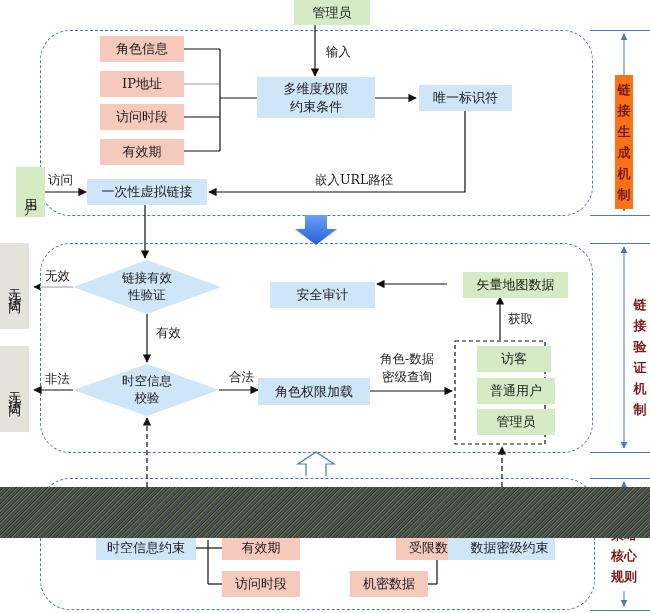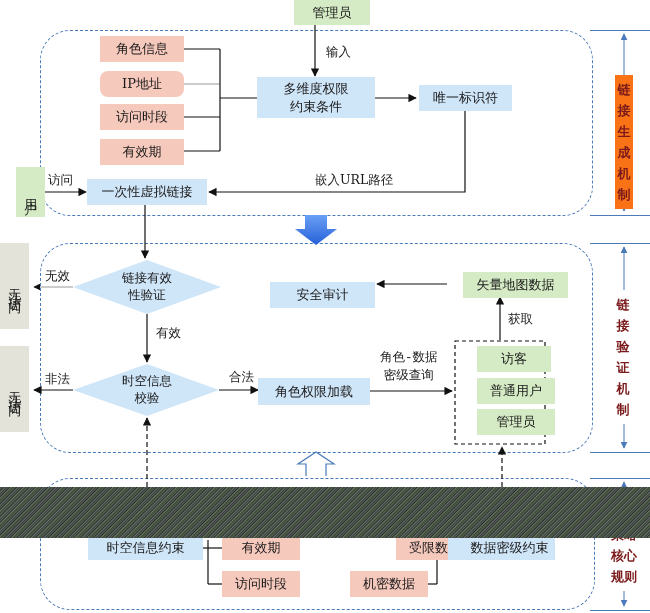--- a/index.html
+++ b/index.html
@@ -101,21 +101,21 @@
 </svg>
 
 <div class="box green" style="left:278px;top:0px;width:76px;height:25px;">
     <span>管理员</span>
   </div>
 <div class="lbl" style="left:326px;top:44px;">输入</div>
 
 <div class="box pink" style="left:100px;top:36px;width:84px;height:26px;">
     <span>角色信息</span>
   </div>
-<div class="box pink" style="left:100px;top:71px;width:84px;height:26px;border-radius:8px;">
+<div class="box pink" style="left:100px;top:71px;width:84px;height:26px;">
     <span>IP地址</span>
   </div>
 <div class="box pink" style="left:100px;top:104px;width:84px;height:26px;">
     <span>访问时段</span>
   </div>
 <div class="box pink" style="left:100px;top:139px;width:84px;height:26px;">
     <span>有效期</span>
   </div>
 
 <div class="box blue" style="left:257px;top:77px;width:118px;height:41px;white-space:pre-line;"><span>多维度权限
@@ -145,42 +145,42 @@
 校验</span></div>
 <div class="lbl" style="left:45px;top:371px;">非法</div>
 <div class="lbl" style="left:229px;top:369px;">合法</div>
 <div class="box grey vtext" style="left:0px;top:346px;width:29px;height:86px;">
     <span>无法访问</span>
   </div>
 
 <div class="box blue" style="left:258px;top:378px;width:112px;height:27px;">
     <span>角色权限加载</span>
   </div>
-<div class="lbl" style="left:380px;top:350px;white-space:pre-line;text-align:center;line-height:1.4;font-family:Liberation Mono, monospace;">角色-数据
+<div class="lbl" style="left:380px;top:350px;white-space:pre-line;text-align:center;line-height:1.4;">角色-数据
 密级查询</div>
 
 <div class="box green" style="left:461px;top:346px;width:74px;height:26px;">
     <span>访客</span>
   </div>
 <div class="box green" style="left:461px;top:378px;width:78px;height:26px;">
     <span>普通用户</span>
   </div>
 <div class="box green" style="left:461px;top:409px;width:78px;height:26px;">
     <span>管理员</span>
   </div>
 
 <div class="lbl" style="left:508px;top:311px;">获取</div>
 <div class="box green" style="left:447px;top:272px;width:105px;height:26px;">
     <span>矢量地图数据</span>
   </div>
 <div class="box blue" style="left:270px;top:282px;width:105px;height:26px;">
     <span>安全审计</span>
   </div>
 
-<div class="box blue" style="left:88px;top:536px;width:115px;height:24px;">
+<div class="box blue" style="left:96px;top:536px;width:100px;height:24px;">
     <span>时空信息约束</span>
   </div>
 <div class="box pink" style="left:222px;top:536px;width:78px;height:24px;">
     <span>有效期</span>
   </div>
 <div class="box pink" style="left:222px;top:571px;width:78px;height:26px;">
     <span>访问时段</span>
   </div>
 <div class="box pink" style="left:350px;top:536px;width:78px;height:24px;margin-left:46px;">
     <span>受限数据</span>
@@ -188,20 +188,20 @@
 <div class="box pink" style="left:350px;top:571px;width:78px;height:26px;">
     <span>机密数据</span>
   </div>
 <div class="box blue" style="left:448px;top:536px;width:107px;height:24px;padding-left:16px;">
     <span>数据密级约束</span>
   </div>
 
 <div class="side-label" style="left:615px;top:75px;background:#f97316;padding:4px 0;">
     <span style="display:block;width:14px;margin:0 auto;word-break:break-all;">链接生成机制</span>
   </div>
-<div class="side-label" style="left:614px;top:290px;background:#fff;padding:4px 0;">
+<div class="side-label" style="left:631px;top:290px;background:#fff;padding:4px 0;">
     <span style="display:block;width:14px;margin:0 auto;word-break:break-all;">链接验证机制</span>
   </div>
 <div class="side-label" style="left:608px;top:520px;background:#fff;padding:4px 0;width:32px;">
     <span style="display:block;width:28px;margin:0 auto;word-break:break-all;">策略核心规则</span>
   </div>
 
 <div class="noise"></div>
 
 </body></html>

